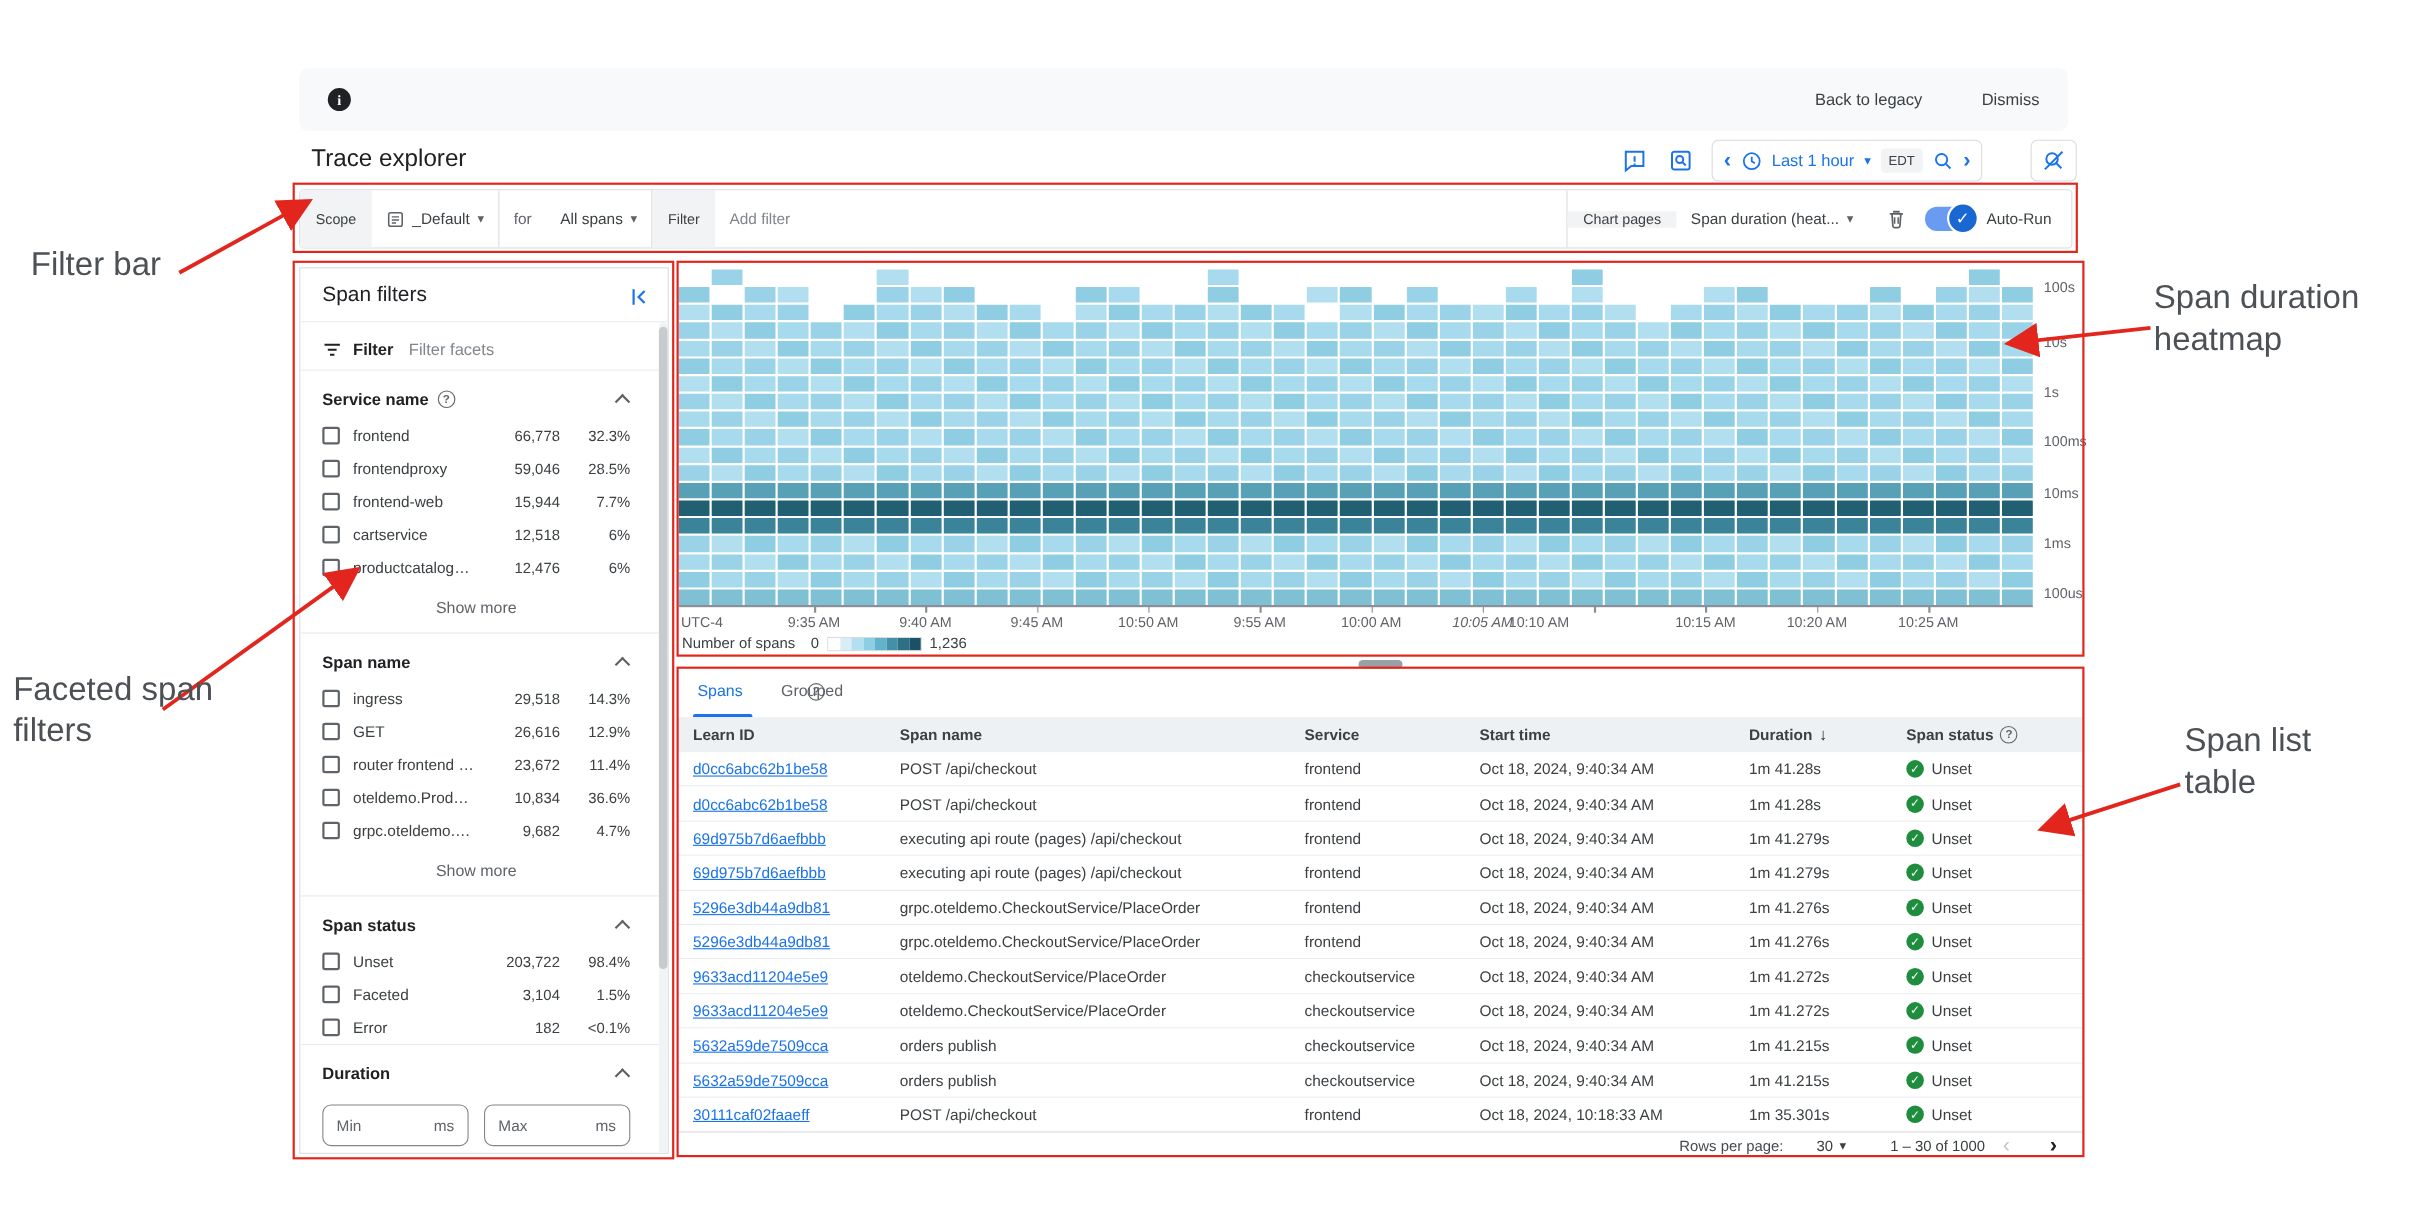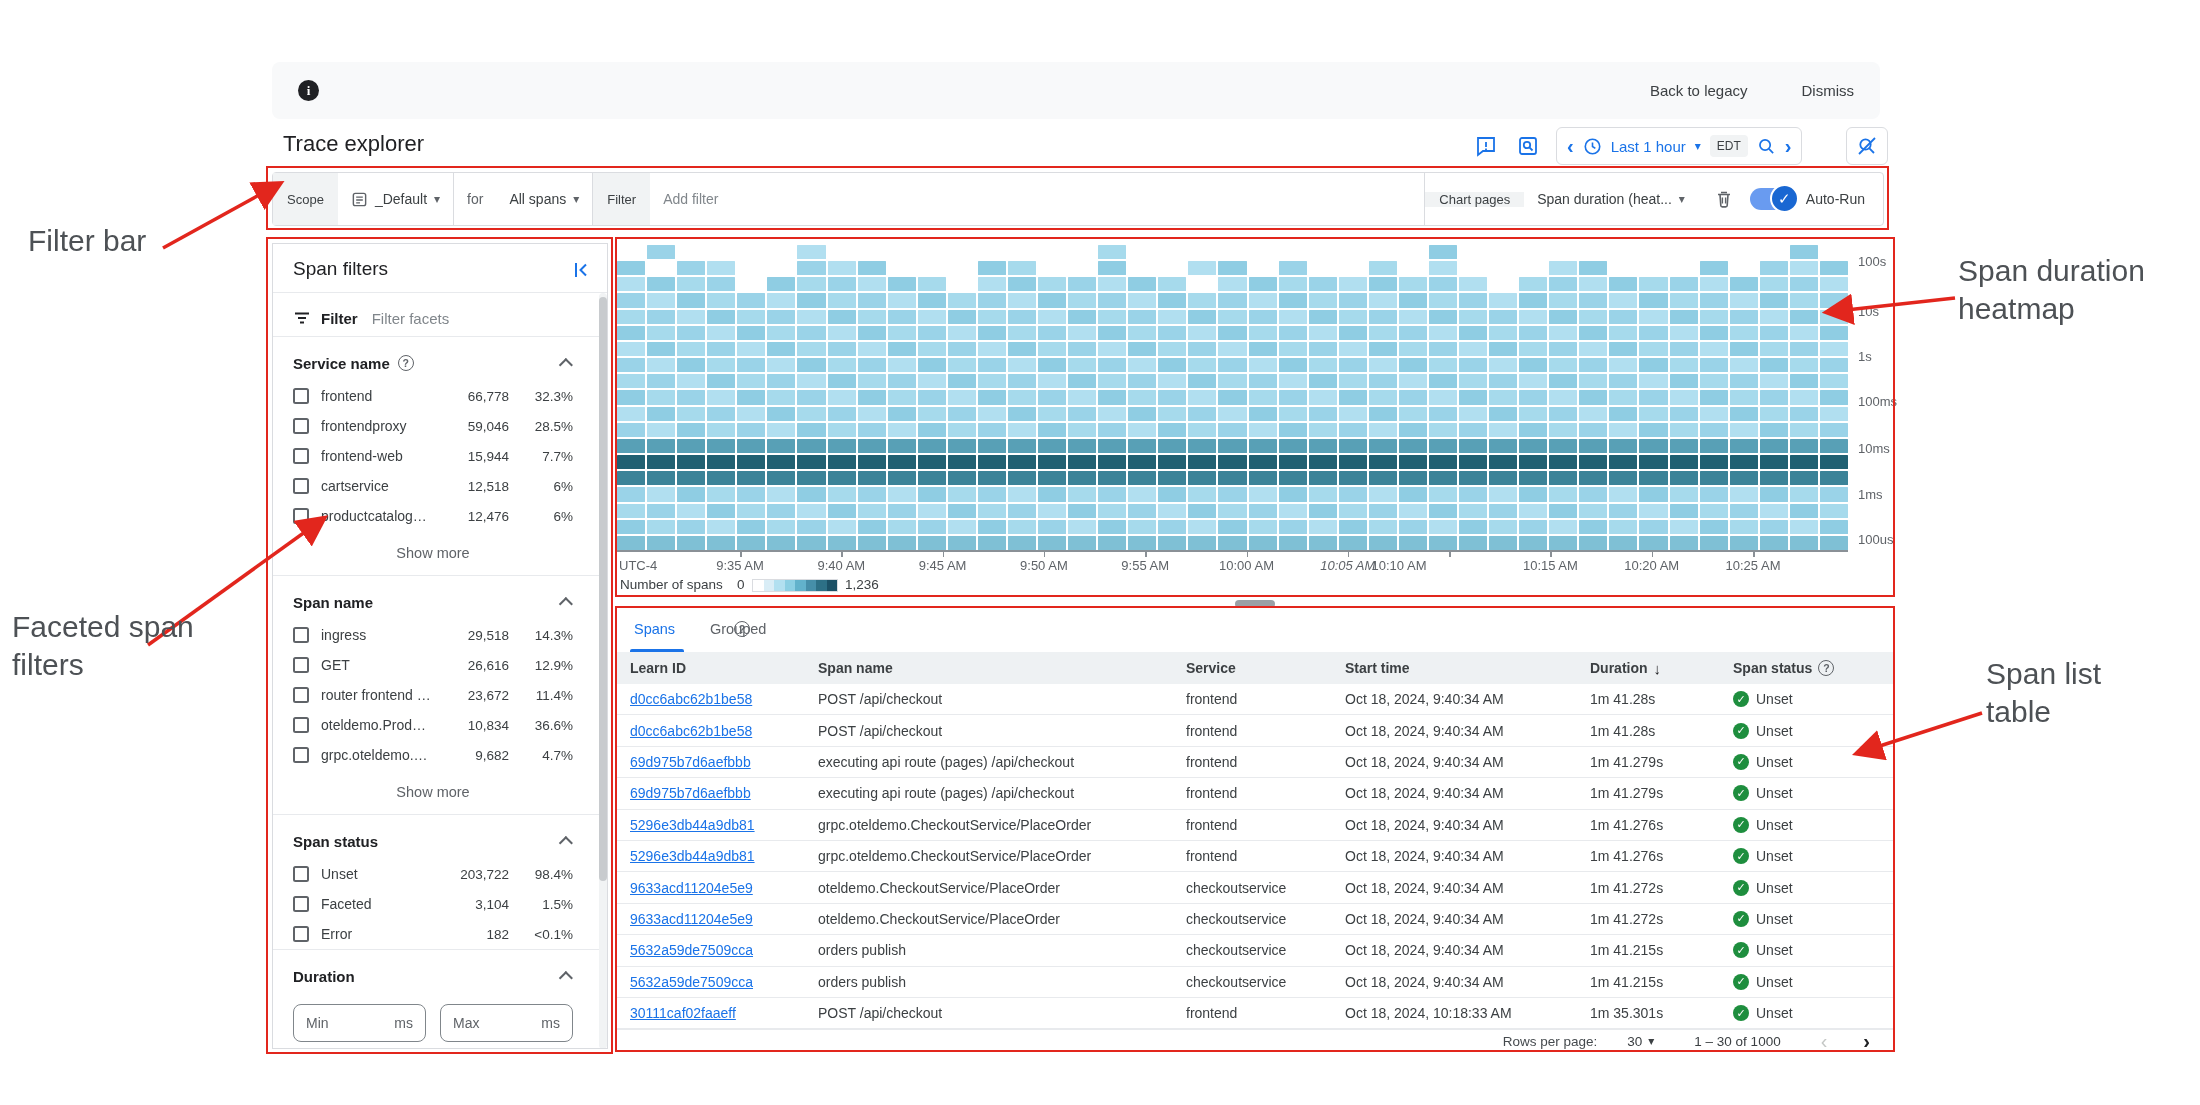--- a/index.html
+++ b/index.html
@@ -96,21 +96,21 @@
   .sort-arrow{font-size:15px;color:var(--txt-dk)}
   .tbody{position:absolute;left:616px;top:684px;width:1278px}
   .trow{display:grid;grid-template-columns:188px 368px 159px 245px 143px auto;align-items:center;height:31.4px;padding-left:14px;border-bottom:1px solid var(--div);font-size:14px;color:var(--txt);background:#fff}
   .trow .id a{color:var(--blue);text-decoration:underline;cursor:pointer}
   .status-cell{display:flex;align-items:center;gap:7px}
   .ok-circ{width:16px;height:16px;border-radius:50%;background:var(--green);color:#fff;font-size:11px;display:inline-flex;align-items:center;justify-content:center}
   .pagination{position:absolute;left:616px;top:1029px;width:1278px;height:23px;border-top:1px solid var(--div);display:flex;align-items:center;justify-content:flex-end;font-size:13.5px;color:var(--txt);gap:0}
   .pg-label{margin-right:30px;color:#454a4e}
   .pg-size{display:flex;align-items:center;gap:6px;margin-right:40px;cursor:pointer}
   .pg-size .caret{color:var(--txt)}
-  .pg-range{margin-right:40px}
+  .pg-range{margin-right:16px}
   .pg-prev{color:#c4c7c5;font-size:20px;margin-right:36px;line-height:1}
   .pg-next{color:var(--txt-dk);font-size:20px;font-weight:700;margin-right:24px;line-height:1;cursor:pointer}
 
   
   .ann-box{position:absolute;border:2.5px solid var(--ann);pointer-events:none}
   .ann-label{position:absolute;font-size:30px;color:var(--ann-txt);white-space:pre-line;line-height:38px}
   .ann-svg{position:absolute;left:0;top:0;width:2200px;height:1105px;pointer-events:none}
   svg.icon{display:block}
 </style>
 </head>
@@ -1119,21 +1119,21 @@
   <div class="hm-axis"></div>
   <div class="hm-tz">UTC-4</div>
   <div id="hm-xlabels">
       <div class="hm-tick" style="left: 740px;"></div>
       <div class="hm-xlab" style="left: 740px;">9:35 AM</div>
       <div class="hm-tick" style="left: 841.3px;"></div>
       <div class="hm-xlab" style="left: 841.3px;">9:40 AM</div>
       <div class="hm-tick" style="left: 942.6px;"></div>
       <div class="hm-xlab" style="left: 942.6px;">9:45 AM</div>
       <div class="hm-tick" style="left: 1043.9px;"></div>
-      <div class="hm-xlab" style="left: 1043.9px;">9:50 AM</div>
+      <div class="hm-xlab" style="left: 1043.9px;">10:50 AM</div>
       <div class="hm-tick" style="left: 1145.2px;"></div>
       <div class="hm-xlab" style="left: 1145.2px;">9:55 AM</div>
       <div class="hm-tick" style="left: 1246.5px;"></div>
       <div class="hm-xlab" style="left: 1246.5px;">10:00 AM</div>
       <div class="hm-tick" style="left: 1347.8px;"></div>
       <div class="hm-xlab" style="left: 1347.8px; font-style: italic;">10:05 AM</div>
       <div class="hm-tick" style="left: 1449.1px;"></div>
       <div class="hm-xlab" style="left: 1399px; text-align: center;">10:10 AM</div>
       <div class="hm-tick" style="left: 1550.4px;"></div>
       <div class="hm-xlab" style="left: 1550.4px;">10:15 AM</div>

